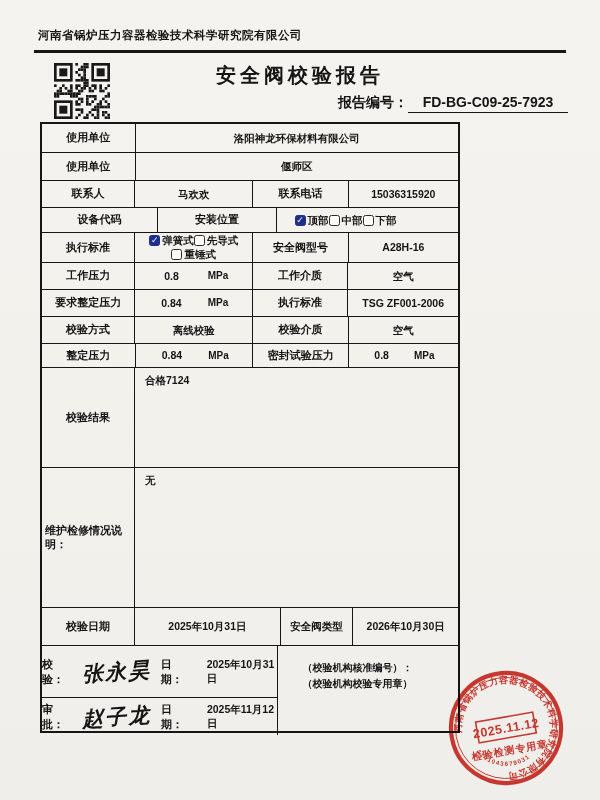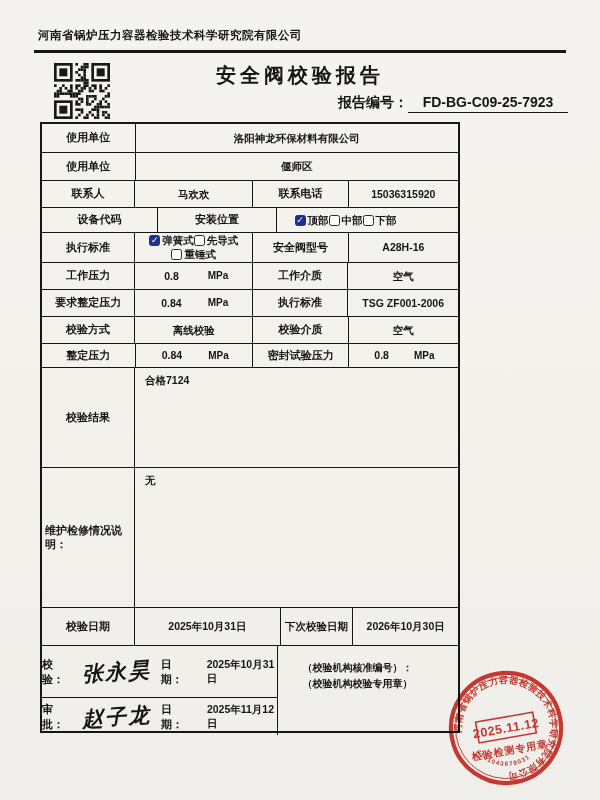--- a/index.html
+++ b/index.html
@@ -353,21 +353,21 @@
     </div>
 
     <div class="row" style="height:140px">
       <div class="c w1">维护检修情况说明：</div>
       <div class="c wspan val top-left">无</div>
     </div>
 
     <div class="row" style="height:38px">
       <div class="c" style="width:115px">校验日期</div>
       <div class="c val" style="width:183px">2025年10月31日</div>
-      <div class="c" style="width:90px;font-size:10.5px">下次校验日期</div>
+      <div class="c" style="width:90px;font-size:10.5px">安全阀类型</div>
       <div class="c val" style="width:132px">2026年10月30日</div>
     </div>
 
     <div class="row" style="height:90px">
       <div class="sig-left">
         <div class="sig-cell" style="height:52px">
           <span>校验：</span>
           <span class="sig-name">张永昊</span>
           <span class="sig-date-label">日期：</span>
           <span class="sig-date">2025年10月31日</span>

